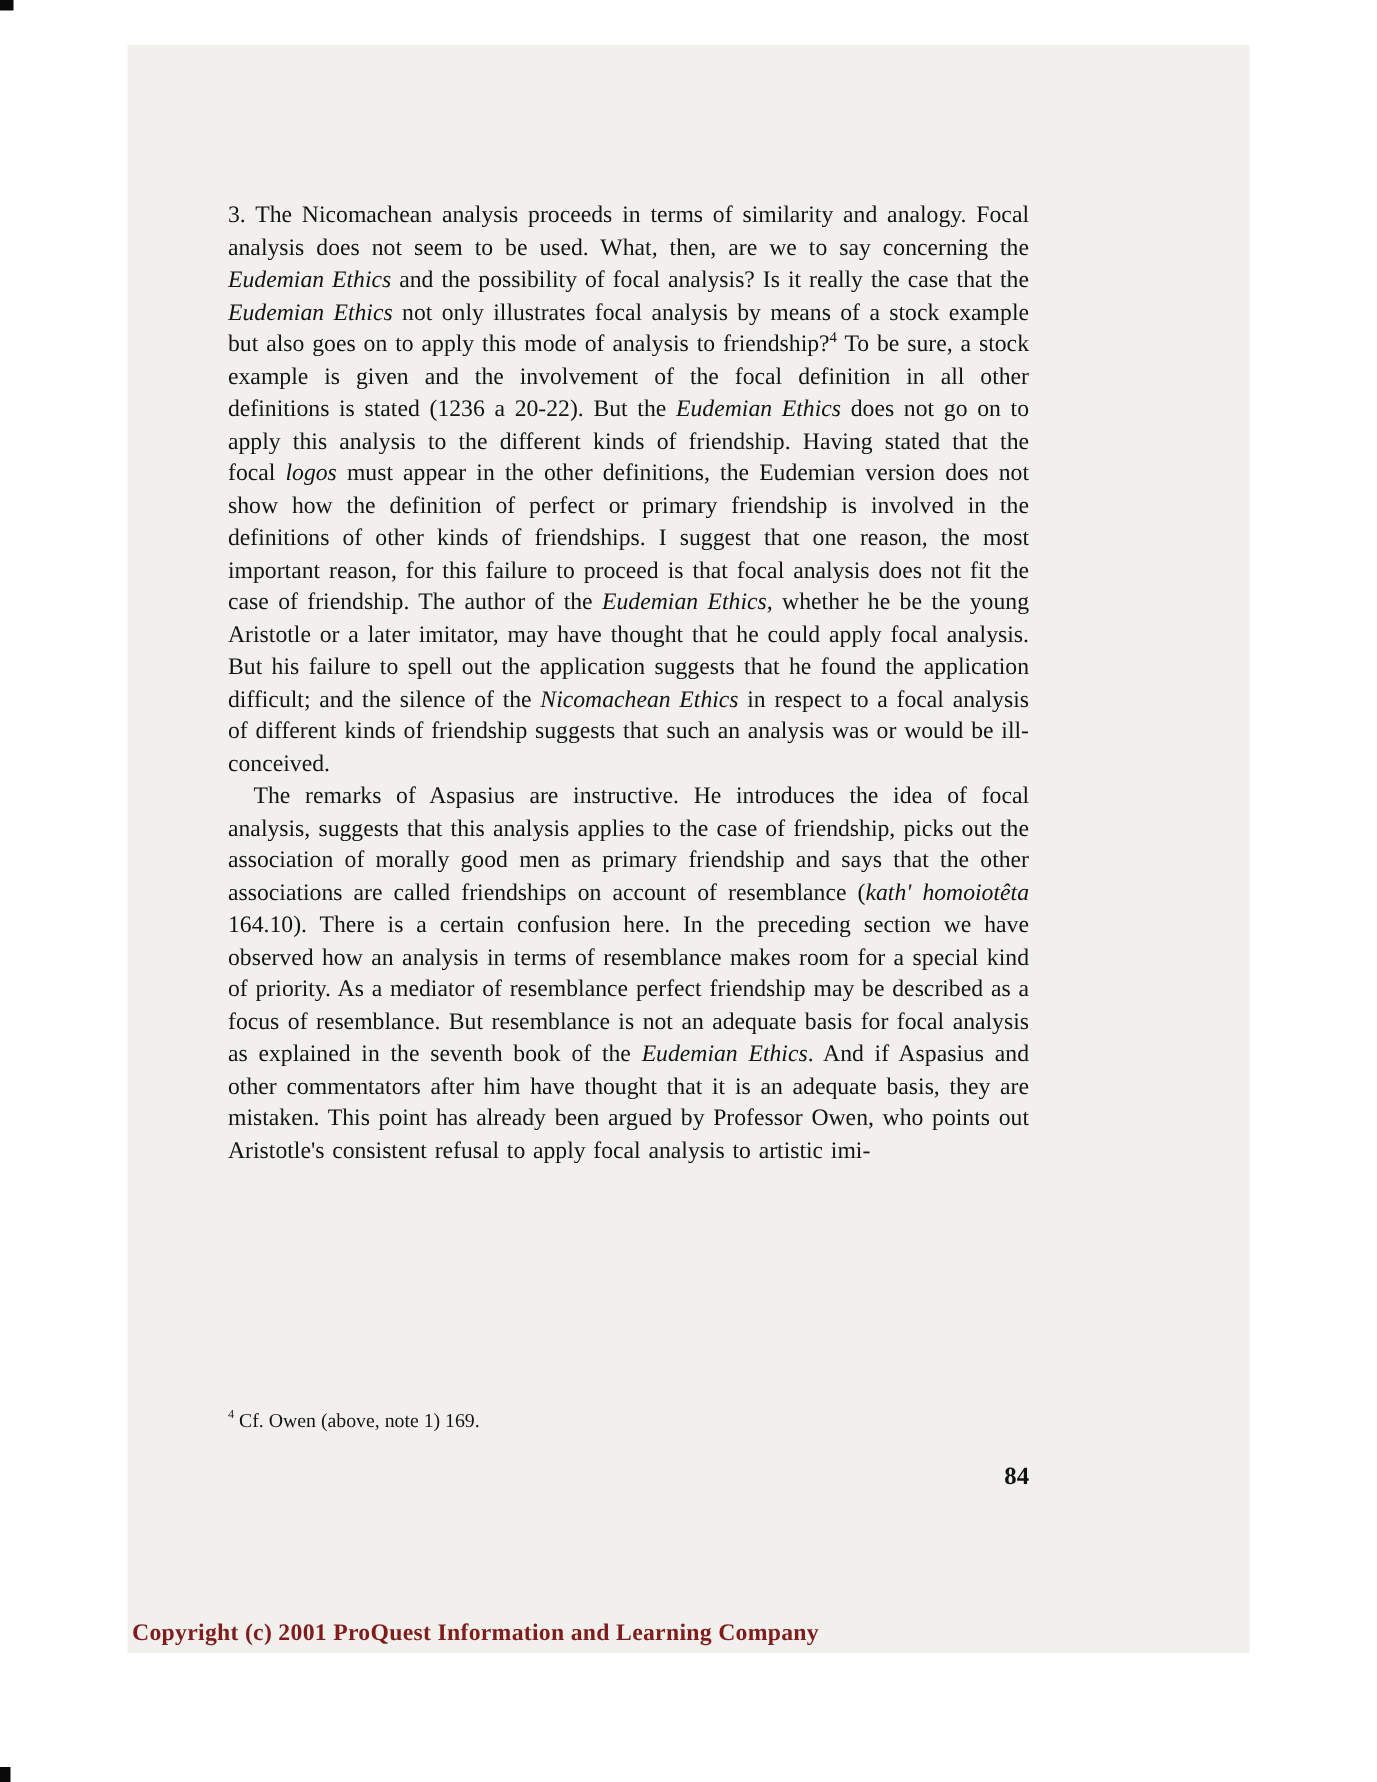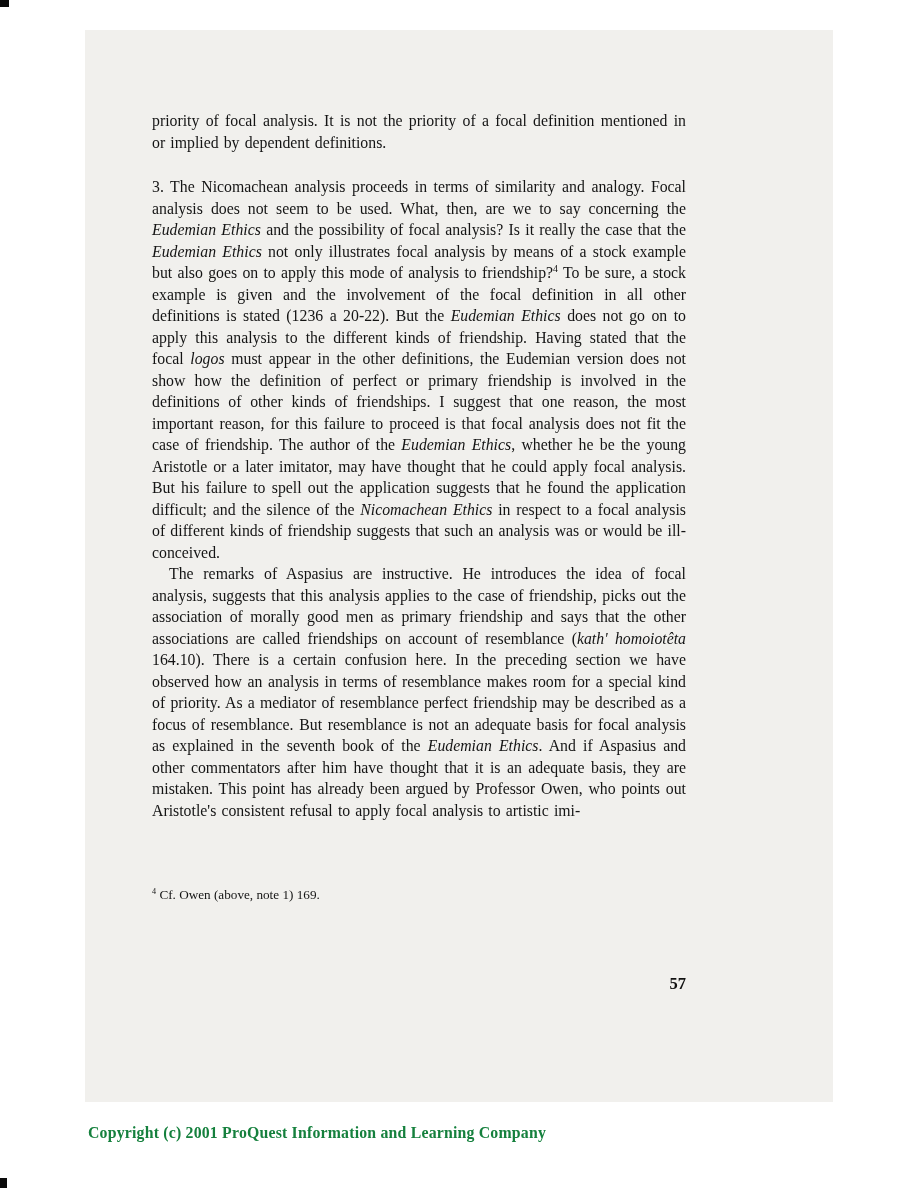--- a/index.html
+++ b/index.html
@@ -26,59 +26,58 @@
     word-spacing: 1.2px;
     text-align: justify;
     text-align-last: left;
   }
   .text-block p { margin: 0; }
   .text-block p.space { margin-top: 23px; }
   .text-block p.indent { text-indent: 17px; }
   sup { font-size: 0.62em; line-height: 0; }
   .footnote {
     position: absolute;
-    left: 67px; top: 856px;
+    left: 67px; top: 908px;
     width: 534px;
     color: #141414;
     font-size: 13.2px;
     line-height: 17px;
   }
   .page-number {
     position: absolute;
     left: 67px; top: 944px;
     width: 534px;
     text-align: right;
     font-weight: bold;
     font-size: 16.5px;
     color: #111111;
   }
   .copyright {
     position: absolute;
-    left: 88px; top: 1120px;
-    color: #15803d;
+    left: 88px; top: 1076px;
+    color: #7f1d1d;
     font-weight: bold;
     font-size: 15.8px;
     line-height: 25.5px;
     letter-spacing: 0.2px;
   }
   .artifact { position: absolute; background: #0a0a0a; }
   .artifact.tl { left: 0; top: 0; width: 9px; height: 7px; }
   .artifact.bl { left: 0; top: 1178px; width: 7px; height: 10px; }
 </style>
 </head>
 <body>
 
 <div class="scan">
   <div class="text-block">
-      <p><span>priority of focal analysis. It is not the priority of a focal definition mentioned in or implied by dependent definitions.</span></p>
       <p class="space"><span>3. The Nicomachean analysis proceeds in terms of similarity and analogy. Focal analysis does not seem to be used. What, then, are we to say concerning the </span><i>Eudemian Ethics</i><span> and the possibility of focal analysis? Is it really the case that the </span><i>Eudemian Ethics</i><span> not only illustrates focal analysis by means of a stock example but also goes on to apply this mode of analysis to friendship?</span><sup>4</sup><span> To be sure, a stock example is given and the involvement of the focal definition in all other definitions is stated (1236 a 20-22). But the </span><i>Eudemian Ethics</i><span> does not go on to apply this analysis to the different kinds of friendship. Having stated that the focal </span><i>logos</i><span> must appear in the other definitions, the Eudemian version does not show how the definition of perfect or primary friendship is involved in the definitions of other kinds of friendships. I suggest that one reason, the most important reason, for this failure to proceed is that focal analysis does not fit the case of friendship. The author of the </span><i>Eudemian Ethics</i><span>, whether he be the young Aristotle or a later imitator, may have thought that he could apply focal analysis. But his failure to spell out the application suggests that he found the application difficult; and the silence of the </span><i>Nicomachean Ethics</i><span> in respect to a focal analysis of different kinds of friendship suggests that such an analysis was or would be ill-conceived.</span></p>
       <p class="indent"><span>The remarks of Aspasius are instructive. He introduces the idea of focal analysis, suggests that this analysis applies to the case of friendship, picks out the association of morally good men as primary friendship and says that the other associations are called friendships on account of resemblance (</span><i>kath' homoiotêta</i><span> 164.10). There is a certain confusion here. In the preceding section we have observed how an analysis in terms of resemblance makes room for a special kind of priority. As a mediator of resemblance perfect friendship may be described as a focus of resemblance. But resemblance is not an adequate basis for focal analysis as explained in the seventh book of the </span><i>Eudemian Ethics</i><span>. And if Aspasius and other commentators after him have thought that it is an adequate basis, they are mistaken. This point has already been argued by Professor Owen, who points out Aristotle's consistent refusal to apply focal analysis to artistic imi-</span></p>
     </div>
   <div class="footnote"><sup>4</sup><span> Cf. Owen (above, note 1) 169.</span></div>
-  <div class="page-number">57</div>
+  <div class="page-number">84</div>
 </div>
 
 <div class="copyright">
   <div>Copyright (c) 2001 ProQuest Information and Learning Company</div>
 </div>
 
 <div class="artifact tl"></div>
 <div class="artifact bl"></div>
 
 </body></html>

